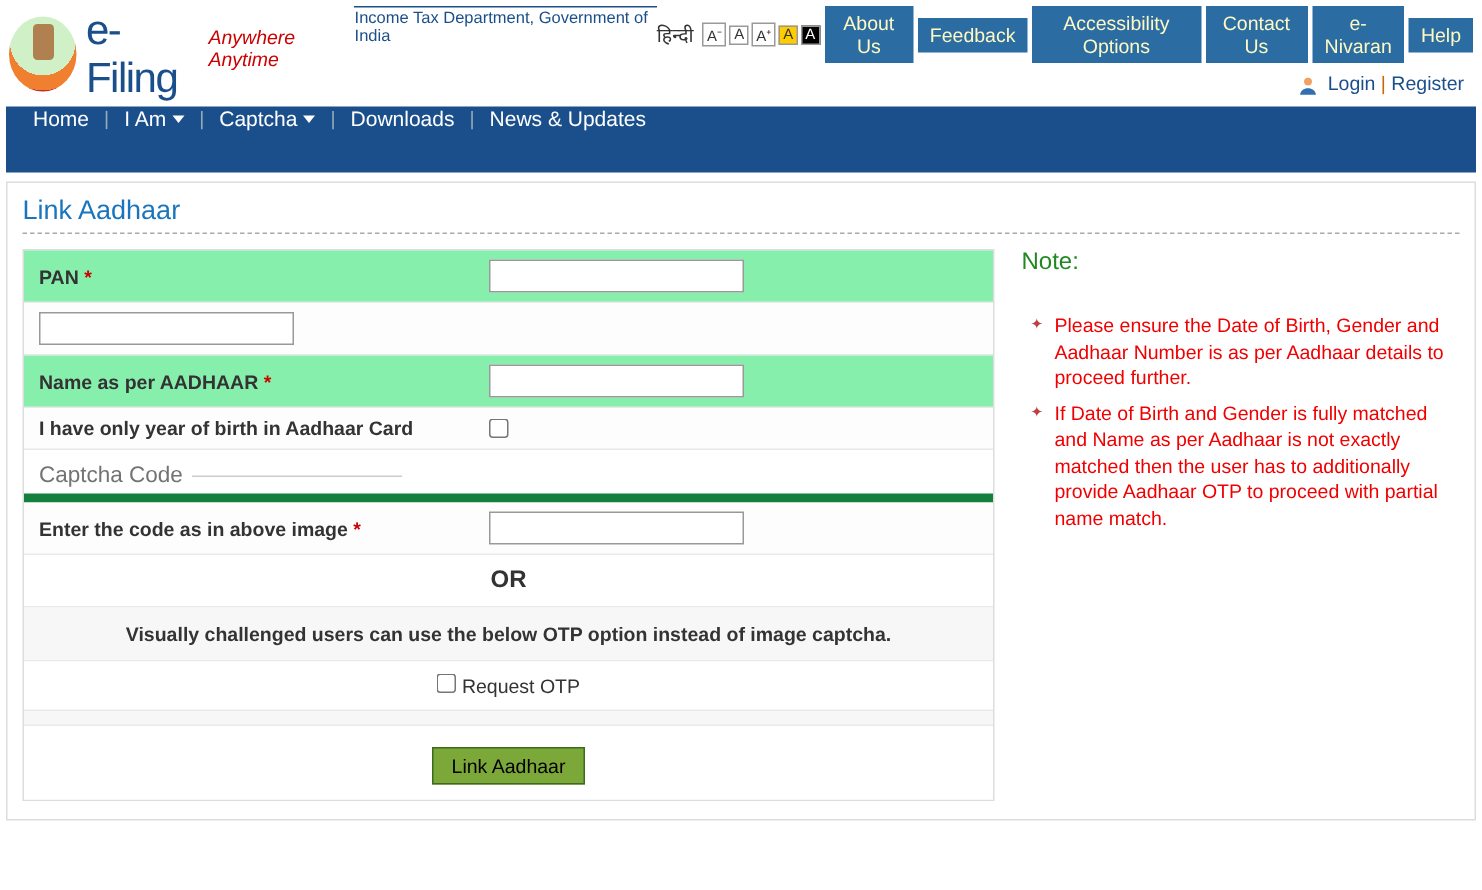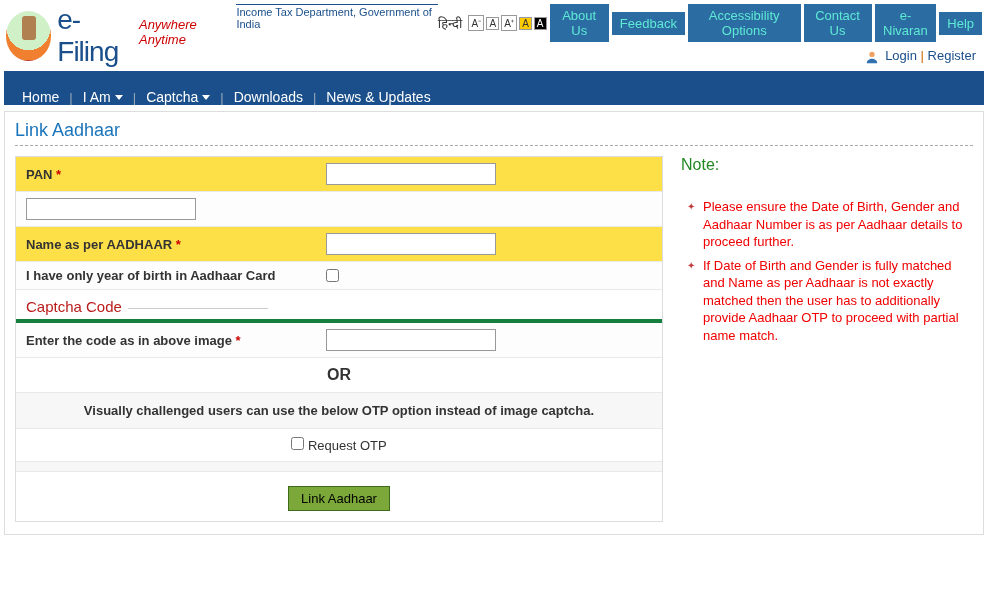--- a/index.html
+++ b/index.html
@@ -12,44 +12,44 @@
 .brand-top { display: flex; align-items: baseline; gap: 6px; }
 .efiling { color: #1a4f8b; font-size: 28px; font-weight: 400; letter-spacing: -1px; }
 .tagline { color: #c00; font-style: italic; font-size: 13px; }
 .brand-sub { color: #1a4f8b; font-size: 11px; border-top: 1px solid #1a4f8b; padding-top: 1px; }
 .header-right { margin-left: auto; display: flex; flex-direction: column; align-items: flex-end; gap: 6px; }
 .top-btns { display: flex; align-items: center; gap: 2px; }
 .hindi { font-size: 13px; font-weight: normal; margin-right: 4px; }
 .font-box { display: inline-block; border: 1px solid #999; padding: 0 2px; font-size: 10px; background: #fff; cursor: pointer; }
 .font-box.yellow { background: #ffcc00; }
 .font-box.black { background: #000; color: #fff; }
-.blue-btn { background: #2b6ca3; color: #5eead4; padding: 4px 8px; font-size: 13px; border: none; cursor: pointer; margin-left: 1px; }
+.blue-btn { background: #2b6ca3; color: #fef9c3; padding: 4px 8px; font-size: 13px; border: none; cursor: pointer; margin-left: 1px; }
 .login-row { font-size: 13px; padding-right: 6px; }
 .login-row a { color: #1a4f8b; text-decoration: none; }
 .login-row .sep { color: #c60; }
 .person-icon { width: 14px; height: 14px; display: inline-block; vertical-align: middle; margin-right: 3px; }
-.nav { background: #1a4f8b; color: #fff; display: flex; align-items: flex-end; padding: 0 8px; height: 34px; margin: 3px 4px 0 4px; }
+.nav { background: #1a4f8b; color: #fff; display: flex; align-items: flex-start; padding: 0 8px; height: 44px; margin: 3px 4px 0 4px; }
 .nav-item { color: #fff; padding: 0 10px; font-size: 14px; cursor: pointer; display: flex; align-items: center; gap: 4px; }
 .nav-sep { color: #9ab; }
 .caret { width: 0; height: 0; border-left: 4px solid transparent; border-right: 4px solid transparent; border-top: 5px solid #fff; display: inline-block; }
 .page { border: 1px solid #ddd; margin: 6px 4px 4px 4px; padding: 8px 10px 12px 10px; }
 .page-title { color: #1a75bc; font-size: 18px; border-bottom: 1px dashed #aaa; padding-bottom: 4px; margin-bottom: 10px; font-weight: 400; }
 .content { display: flex; gap: 18px; }
 .form-col { flex: 0 0 648px; border: 1px solid #ddd; }
 .note-col { flex: 1; font-size: 13px; }
 .note-title { color: #228822; font-size: 16px; margin-bottom: 24px; }
 .note-list { list-style: none; padding-left: 10px; }
 .note-list li { color: #f00000; margin-bottom: 6px; position: relative; padding-left: 12px; line-height: 1.35; }
 .note-list li::before { content: "✦"; color: #c04040; position: absolute; left: -4px; font-size: 10px; top: 2px; }
-.form-row { display: flex; align-items: center; padding: 6px 10px; border-bottom: 1px solid #e9e9e9; background: #fde047; }
+.form-row { display: flex; align-items: center; padding: 6px 10px; border-bottom: 1px solid #e9e9e9; background: #86efac; }
 .form-row:nth-child(even){ background:#fdfdfd; }
 .form-label { flex: 0 0 300px; font-weight: bold; font-size: 13px; color: #333; }
 .req { color: #c00; }
 .form-input { width: 170px; height: 22px; border: 1px solid #999; padding: 2px 4px; font-family: inherit; }
-.section-head { color: #b91c1c; font-size: 15px; padding: 8px 10px 4px 10px; border-bottom: 4px solid #15803d; background:#fff; }
+.section-head { color: #737373; font-size: 15px; padding: 8px 10px 4px 10px; border-bottom: 6px solid #15803d; background:#fff; }
 .section-head .line { display:inline-block; vertical-align:middle; height:1px; width:140px; background:#ccc; margin-left:6px;}
 .captcha-row { display: flex; align-items: center; padding: 8px 10px; border-bottom: 1px solid #e9e9e9; background: #f7f7f7; }
 .captcha-img { width: 170px; height: 48px; background: repeating-linear-gradient(0deg,#000 0 1px, transparent 1px 6px), repeating-linear-gradient(90deg,#000 0 1px, transparent 1px 6px), #fff; display:flex; align-items:center; justify-content:center; font-family: 'Comic Sans MS', cursive; font-weight:bold; font-size:28px; letter-spacing:2px; font-style:italic; color:#000; text-shadow:1px 0 #000,-1px 0 #000,0 1px #000,0 -1px #000; }
 .icon-btn { width:22px; height:22px; border:1px solid #1a4f8b; border-radius:4px; background:#fff; margin-left:10px; cursor:pointer; display:flex; align-items:center; justify-content:center; color:#1a4f8b; font-size:14px; font-weight:bold; }
 .or-row { text-align:center; font-weight:bold; font-size:16px; padding:8px; border-bottom:1px solid #e9e9e9; background:#fff;}
 .otp-msg { text-align:center; font-weight:bold; padding:10px 6px; border-bottom:1px solid #e9e9e9; background:#f7f7f7;}
 .otp-row { text-align:center; padding:8px; border-bottom:1px solid #e9e9e9; background:#fff;}
 .submit-row { text-align:center; padding:14px 0 10px 0; background:#fff;}
 .link-btn { background:#7ba838; border:1px solid #3b6b1b; padding:4px 12px; font-size:13px; cursor:pointer; color:#000; }
 .spacer-row{ height:10px; background:#f7f7f7; border-bottom:1px solid #e9e9e9;}

